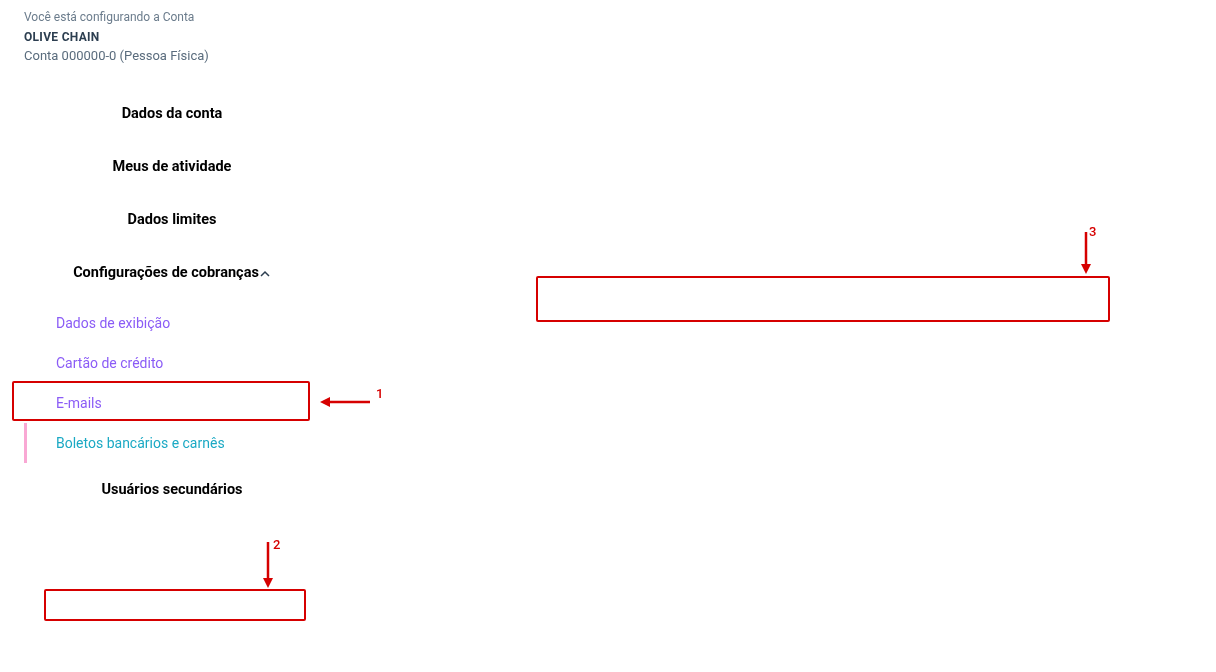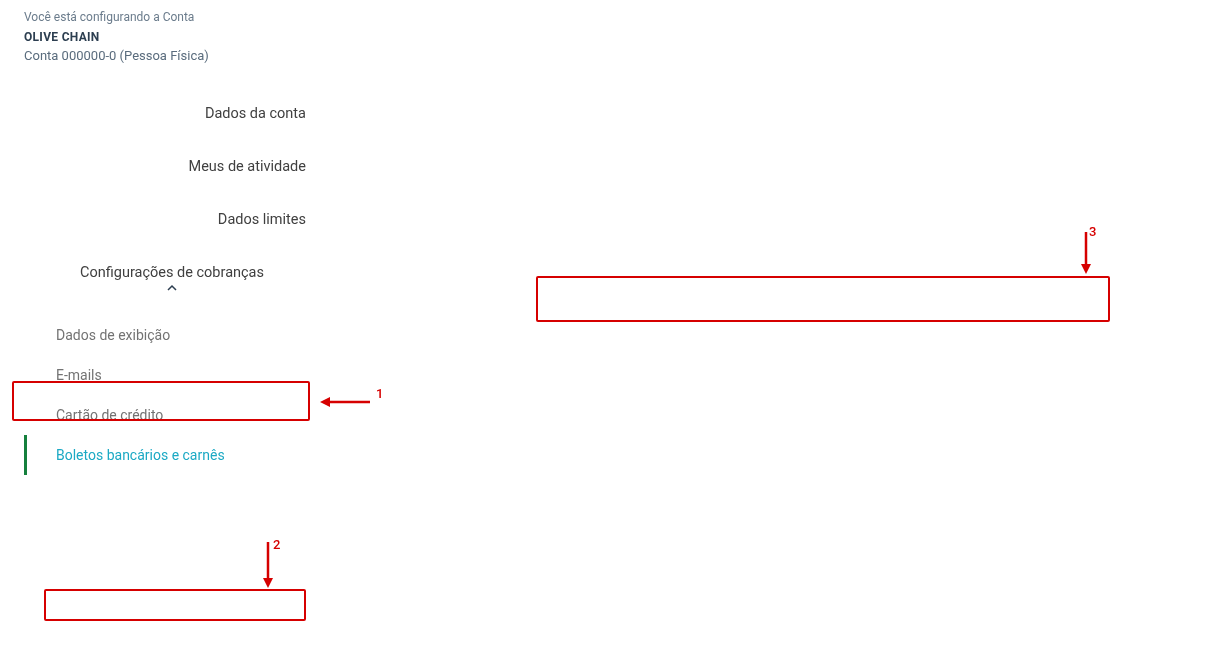--- a/index.html
+++ b/index.html
@@ -5,28 +5,28 @@
     * { margin: 0; padding: 0; box-sizing: border-box; }
     body { font-family: -apple-system, BlinkMacSystemFont, 'Segoe UI', Roboto, Arial, sans-serif; background: #fff; color: #2c3e50; display: flex; width: 1216px; height: 672px; overflow: hidden; }
     
     .sidebar { width: 320px; padding: 10px 0 0 24px; flex-shrink: 0; }
     .sidebar-header { margin-bottom: 24px; }
     .config-label { font-size: 12px; color: #6b7c8c; margin-bottom: 6px; }
     .account-name { font-size: 12px; font-weight: 700; color: #2c3e50; margin-bottom: 4px; letter-spacing: 0.3px; }
     .account-info { font-size: 13px; color: #5a6c7d; }
     
     .nav-list { list-style: none; }
-    .nav-item { padding: 18px 14px; font-size: 14.5px; color: #404040; cursor: pointer; display: flex; justify-content: flex-end; align-items: center; }
-    .nav-item.expandable { position: relative; flex-direction: column; }
+    .nav-item { padding: 18px 14px; font-size: 14.5px; color: #000000; cursor: pointer; display: flex; justify-content: center; align-items: center; font-weight: bold; }
+    .nav-item.expandable { position: relative; }
     .chevron { width: 12px; height: 12px; }
     .chevron svg { width: 100%; height: 100%; }
     
     .sub-list { list-style: none; margin-top: 4px; }
-    .sub-item { padding: 12px 14px 12px 32px; font-size: 14px; color: #737373; cursor: pointer; }
-    .sub-item.active { color: #1ba9c4; border-left: 3px solid #15803d; padding-left: 29px; }
+    .sub-item { padding: 12px 14px 12px 32px; font-size: 14px; color: #8b5cf6; cursor: pointer; }
+    .sub-item.active { color: #1ba9c4; border-left: 3px solid #f9a8d4; padding-left: 29px; }
     
     
     .annotation-box { position: absolute; border: 2.5px solid #d60000; border-radius: 2px; pointer-events: none; }
     .annotation-arrow { position: absolute; pointer-events: none; }
     .annotation-num { position: absolute; color: #d60000; font-size: 13px; font-weight: 500; pointer-events: none; }
     
     .box1 { left: 12px; top: 381px; width: 298px; height: 40px; }
     .arrow1 { left: 320px; top: 394px; }
     .num1 { left: 376px; top: 386px; }
     
@@ -64,24 +64,27 @@
     <li class="nav-item expandable">
       <span>Configurações de cobranças</span>
       <span class="chevron">
         <svg viewBox="0 0 12 12">
               <path d="M2 8 L6 4 L10 8" stroke="#2c3e50" stroke-width="1.5" fill="none"></path>
             </svg>
       </span>
     </li>
     <ul class="sub-list">
       <li class="sub-item"><span>Dados de exibição</span></li>
+      <li class="sub-item"><span>Cartão de crédito</span></li>
       <li class="sub-item"><span>E-mails</span></li>
-      <li class="sub-item"><span>Cartão de crédito</span></li>
       <li class="sub-item active"><span>Boletos bancários e carnês</span></li>
     </ul>
+    <li class="nav-item">
+          <span>Usuários secundários</span>
+        </li>
   </ul>
 </aside>
 
 <div class="annotation-box box1"></div>
 <div class="annotation-arrow arrow1">
   <svg width="52" height="16">
         <line x1="50" y1="8" x2="8" y2="8" stroke="#d60000" stroke-width="2.5"></line>
         <polygon points="0,8 10,3 10,13" fill="#d60000"></polygon>
       </svg>
 </div>

